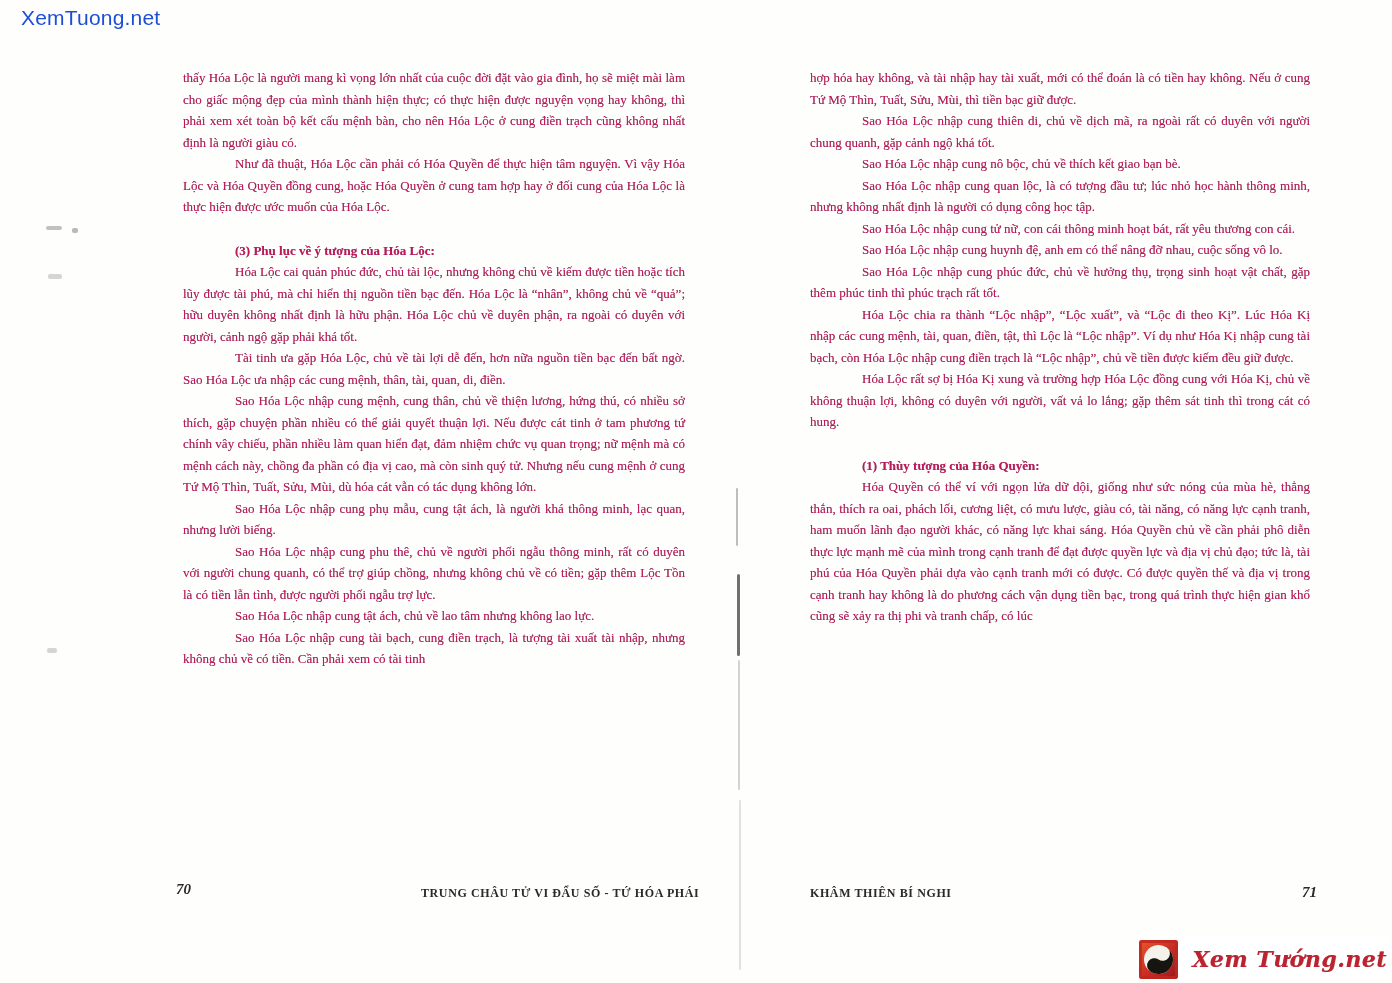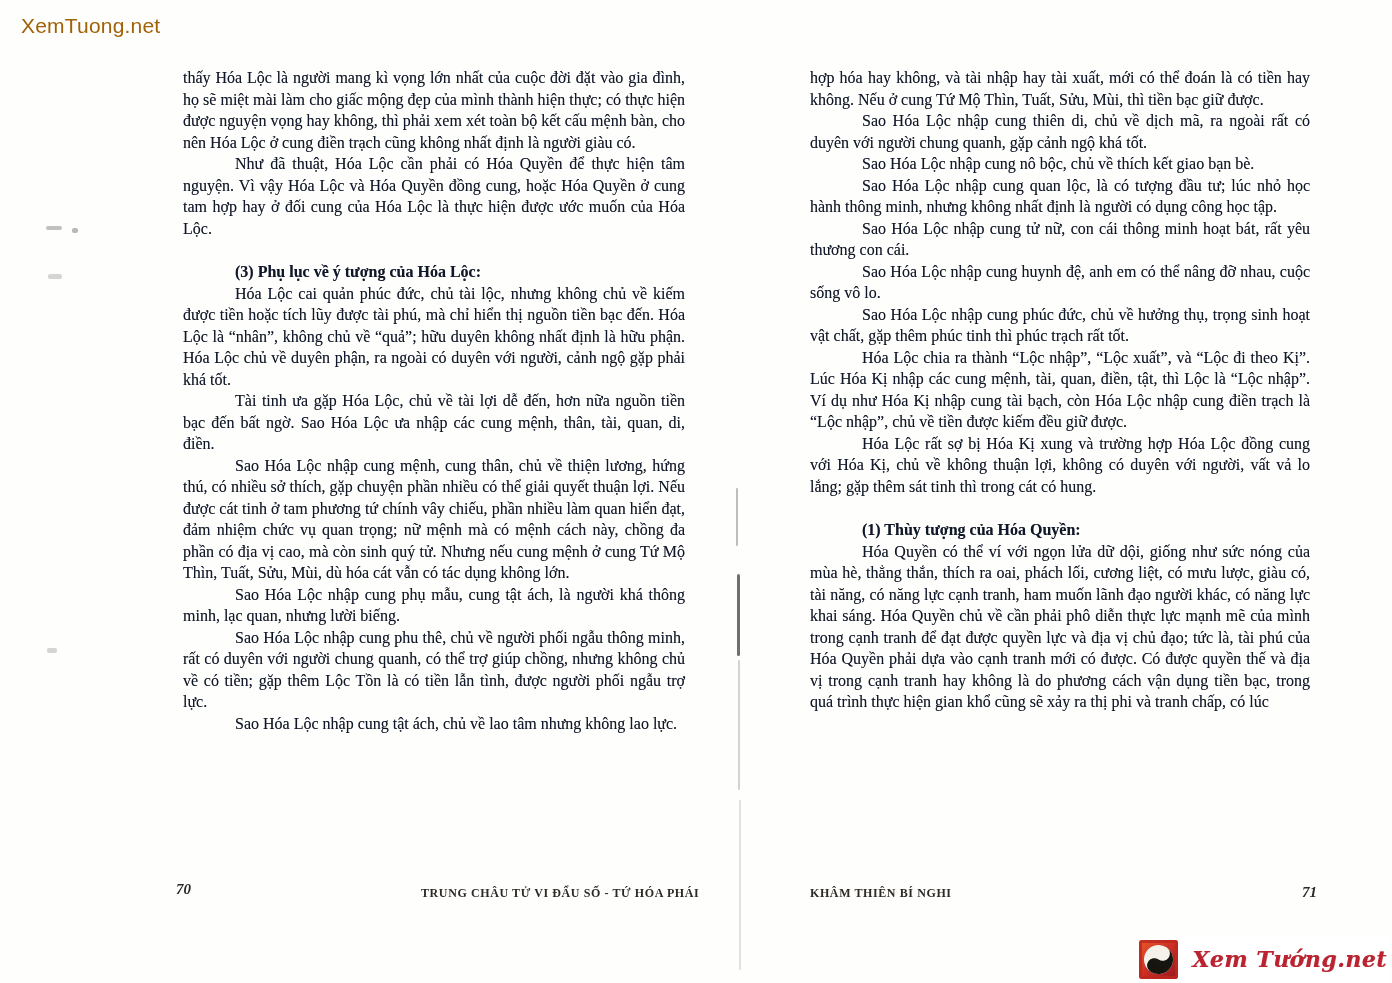--- a/index.html
+++ b/index.html
@@ -3,29 +3,29 @@
 <meta charset="utf-8">
 <style>
   html,body{margin:0;padding:0;}
   body{
     width:1392px;height:983px;position:relative;overflow:hidden;
     background:#fefefd;
     font-family:"Liberation Serif","DejaVu Serif",serif;
   }
   
   .watermark{
-    position:absolute;left:21px;top:14px;
+    position:absolute;left:21px;top:6px;
     font-family:"Liberation Sans","DejaVu Sans",sans-serif;
-    font-size:21px;color:#a16207;letter-spacing:.2px;
+    font-size:21px;color:#1d4ed8;letter-spacing:.2px;
     text-decoration:none;cursor:pointer;
   }
   
   .page-col{
     position:absolute;top:67px;
-    font-size:16px;line-height:21.5px;color:#0f172a;
+    font-size:13px;line-height:21.5px;color:#be185d;
     text-align:justify;
     text-shadow:0 0 .4px rgba(40,35,28,.45);
   }
   .page-col.left{left:183px;width:502px;}
   .page-col.right{left:810px;width:500px;}
   .page-col p{margin:0;text-indent:52px;}
   .page-col p.first{text-indent:0;}
   .page-col p.h-bold{font-weight:bold;margin-top:22px;}
   .page-col p.h-section{font-weight:bold;margin-top:27px;margin-bottom:26px;}
   
@@ -83,20 +83,21 @@
   <div class="page-col left">
       <p class="first">thấy Hóa Lộc là người mang kì vọng lớn nhất của cuộc đời đặt vào gia đình, họ sẽ miệt mài làm cho giấc mộng đẹp của mình thành hiện thực; có thực hiện được nguyện vọng hay không, thì phải xem xét toàn bộ kết cấu mệnh bàn, cho nên Hóa Lộc ở cung điền trạch cũng không nhất định là người giàu có.</p>
       <p class="body">Như đã thuật, Hóa Lộc cần phải có Hóa Quyền để thực hiện tâm nguyện. Vì vậy Hóa Lộc và Hóa Quyền đồng cung, hoặc Hóa Quyền ở cung tam hợp hay ở đối cung của Hóa Lộc là thực hiện được ước muốn của Hóa Lộc.</p>
       <p class="h-bold">(3) Phụ lục về ý tượng của Hóa Lộc:</p>
       <p class="body">Hóa Lộc cai quản phúc đức, chủ tài lộc, nhưng không chủ về kiếm được tiền hoặc tích lũy được tài phú, mà chỉ hiển thị nguồn tiền bạc đến. Hóa Lộc là “nhân”, không chủ về “quả”; hữu duyên không nhất định là hữu phận. Hóa Lộc chủ về duyên phận, ra ngoài có duyên với người, cảnh ngộ gặp phải khá tốt.</p>
       <p class="body">Tài tinh ưa gặp Hóa Lộc, chủ về tài lợi dễ đến, hơn nữa nguồn tiền bạc đến bất ngờ. Sao Hóa Lộc ưa nhập các cung mệnh, thân, tài, quan, di, điền.</p>
       <p class="body">Sao Hóa Lộc nhập cung mệnh, cung thân, chủ về thiện lương, hứng thú, có nhiều sở thích, gặp chuyện phần nhiều có thể giải quyết thuận lợi. Nếu được cát tinh ở tam phương tứ chính vây chiếu, phần nhiều làm quan hiển đạt, đảm nhiệm chức vụ quan trọng; nữ mệnh mà có mệnh cách này, chồng đa phần có địa vị cao, mà còn sinh quý tử. Nhưng nếu cung mệnh ở cung Tứ Mộ Thìn, Tuất, Sửu, Mùi, dù hóa cát vẫn có tác dụng không lớn.</p>
       <p class="body">Sao Hóa Lộc nhập cung phụ mẫu, cung tật ách, là người khá thông minh, lạc quan, nhưng lười biếng.</p>
       <p class="body">Sao Hóa Lộc nhập cung phu thê, chủ về người phối ngẫu thông minh, rất có duyên với người chung quanh, có thể trợ giúp chồng, nhưng không chủ về có tiền; gặp thêm Lộc Tồn là có tiền lẫn tình, được người phối ngẫu trợ lực.</p>
       <p class="body">Sao Hóa Lộc nhập cung tật ách, chủ về lao tâm nhưng không lao lực.</p>
+      <p class="body">Sao Hóa Lộc nhập cung tài bạch, cung điền trạch, là tượng tài xuất tài nhập, nhưng không chủ về có tiền. Cần phải xem có tài tinh</p>
     </div>
   <div class="footer-num" id="left-num">70</div>
   <div class="footer-title" id="left-title">TRUNG CHÂU TỬ VI ĐẨU SỐ - TỨ HÓA PHÁI</div>
 
   <div class="page-col right">
       <p class="first">hợp hóa hay không, và tài nhập hay tài xuất, mới có thể đoán là có tiền hay không. Nếu ở cung Tứ Mộ Thìn, Tuất, Sửu, Mùi, thì tiền bạc giữ được.</p>
       <p class="body">Sao Hóa Lộc nhập cung thiên di, chủ về dịch mã, ra ngoài rất có duyên với người chung quanh, gặp cảnh ngộ khá tốt.</p>
       <p class="body">Sao Hóa Lộc nhập cung nô bộc, chủ về thích kết giao bạn bè.</p>
       <p class="body">Sao Hóa Lộc nhập cung quan lộc, là có tượng đầu tư; lúc nhỏ học hành thông minh, nhưng không nhất định là người có dụng công học tập.</p>
       <p class="body">Sao Hóa Lộc nhập cung tử nữ, con cái thông minh hoạt bát, rất yêu thương con cái.</p>

